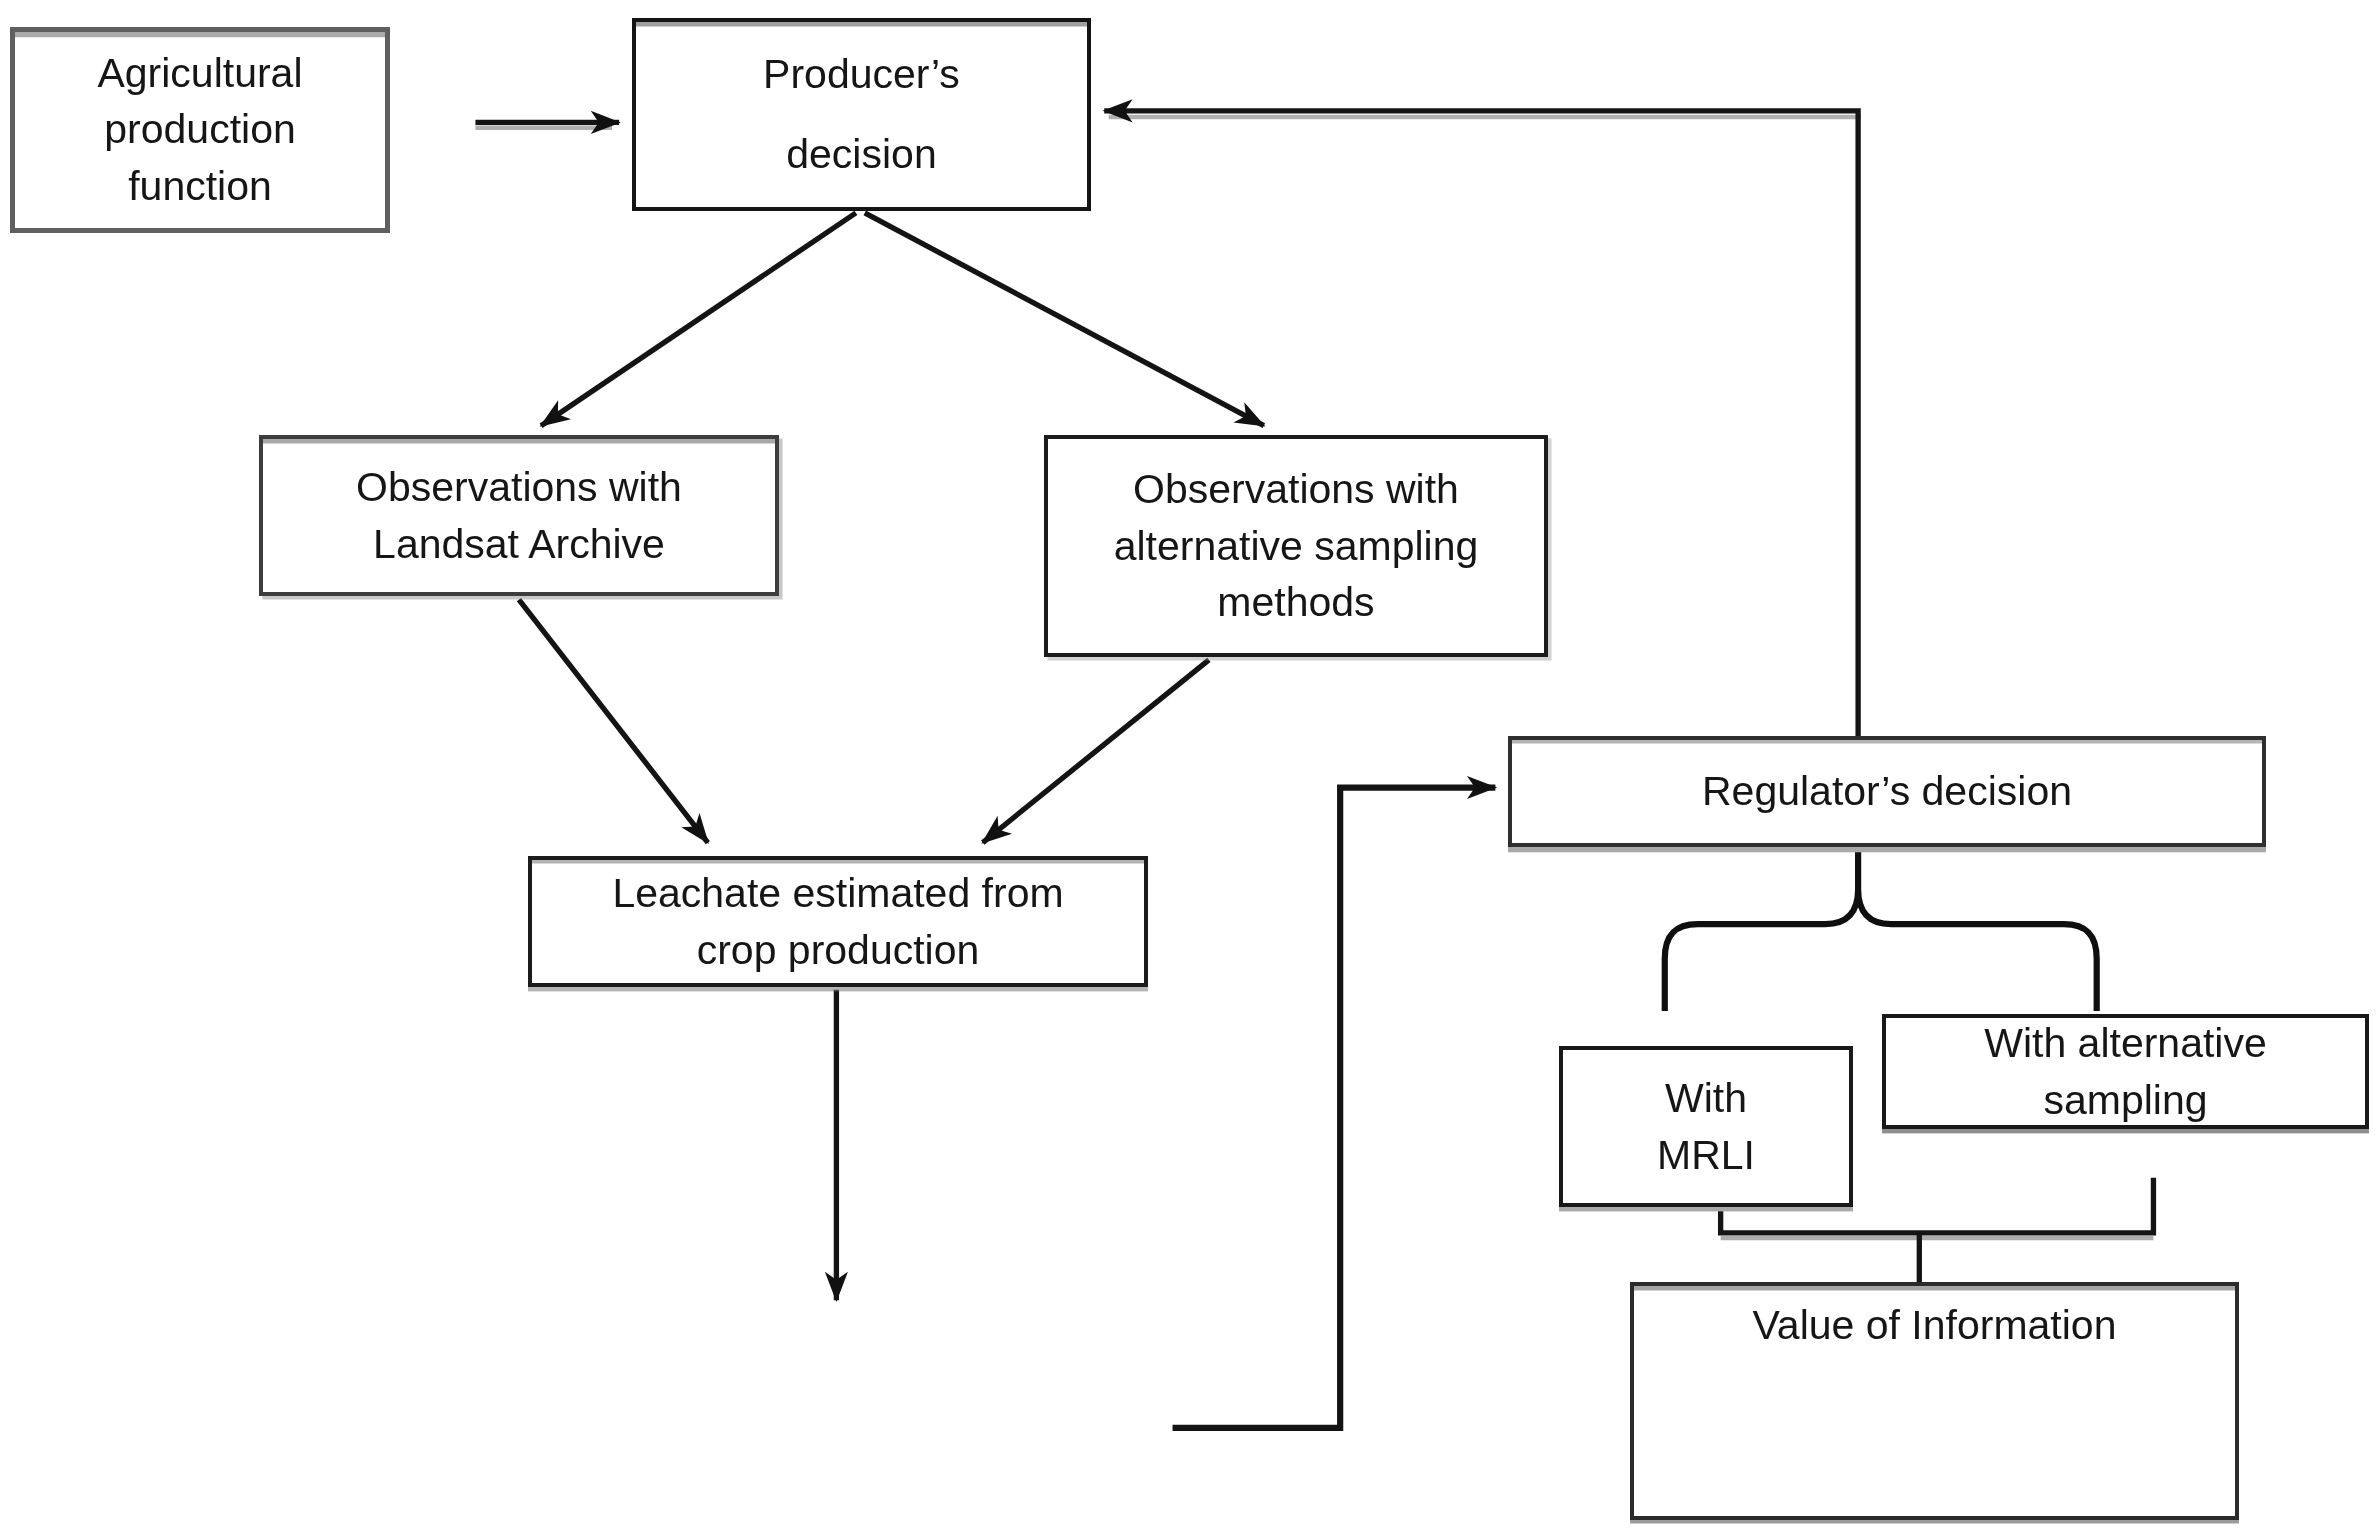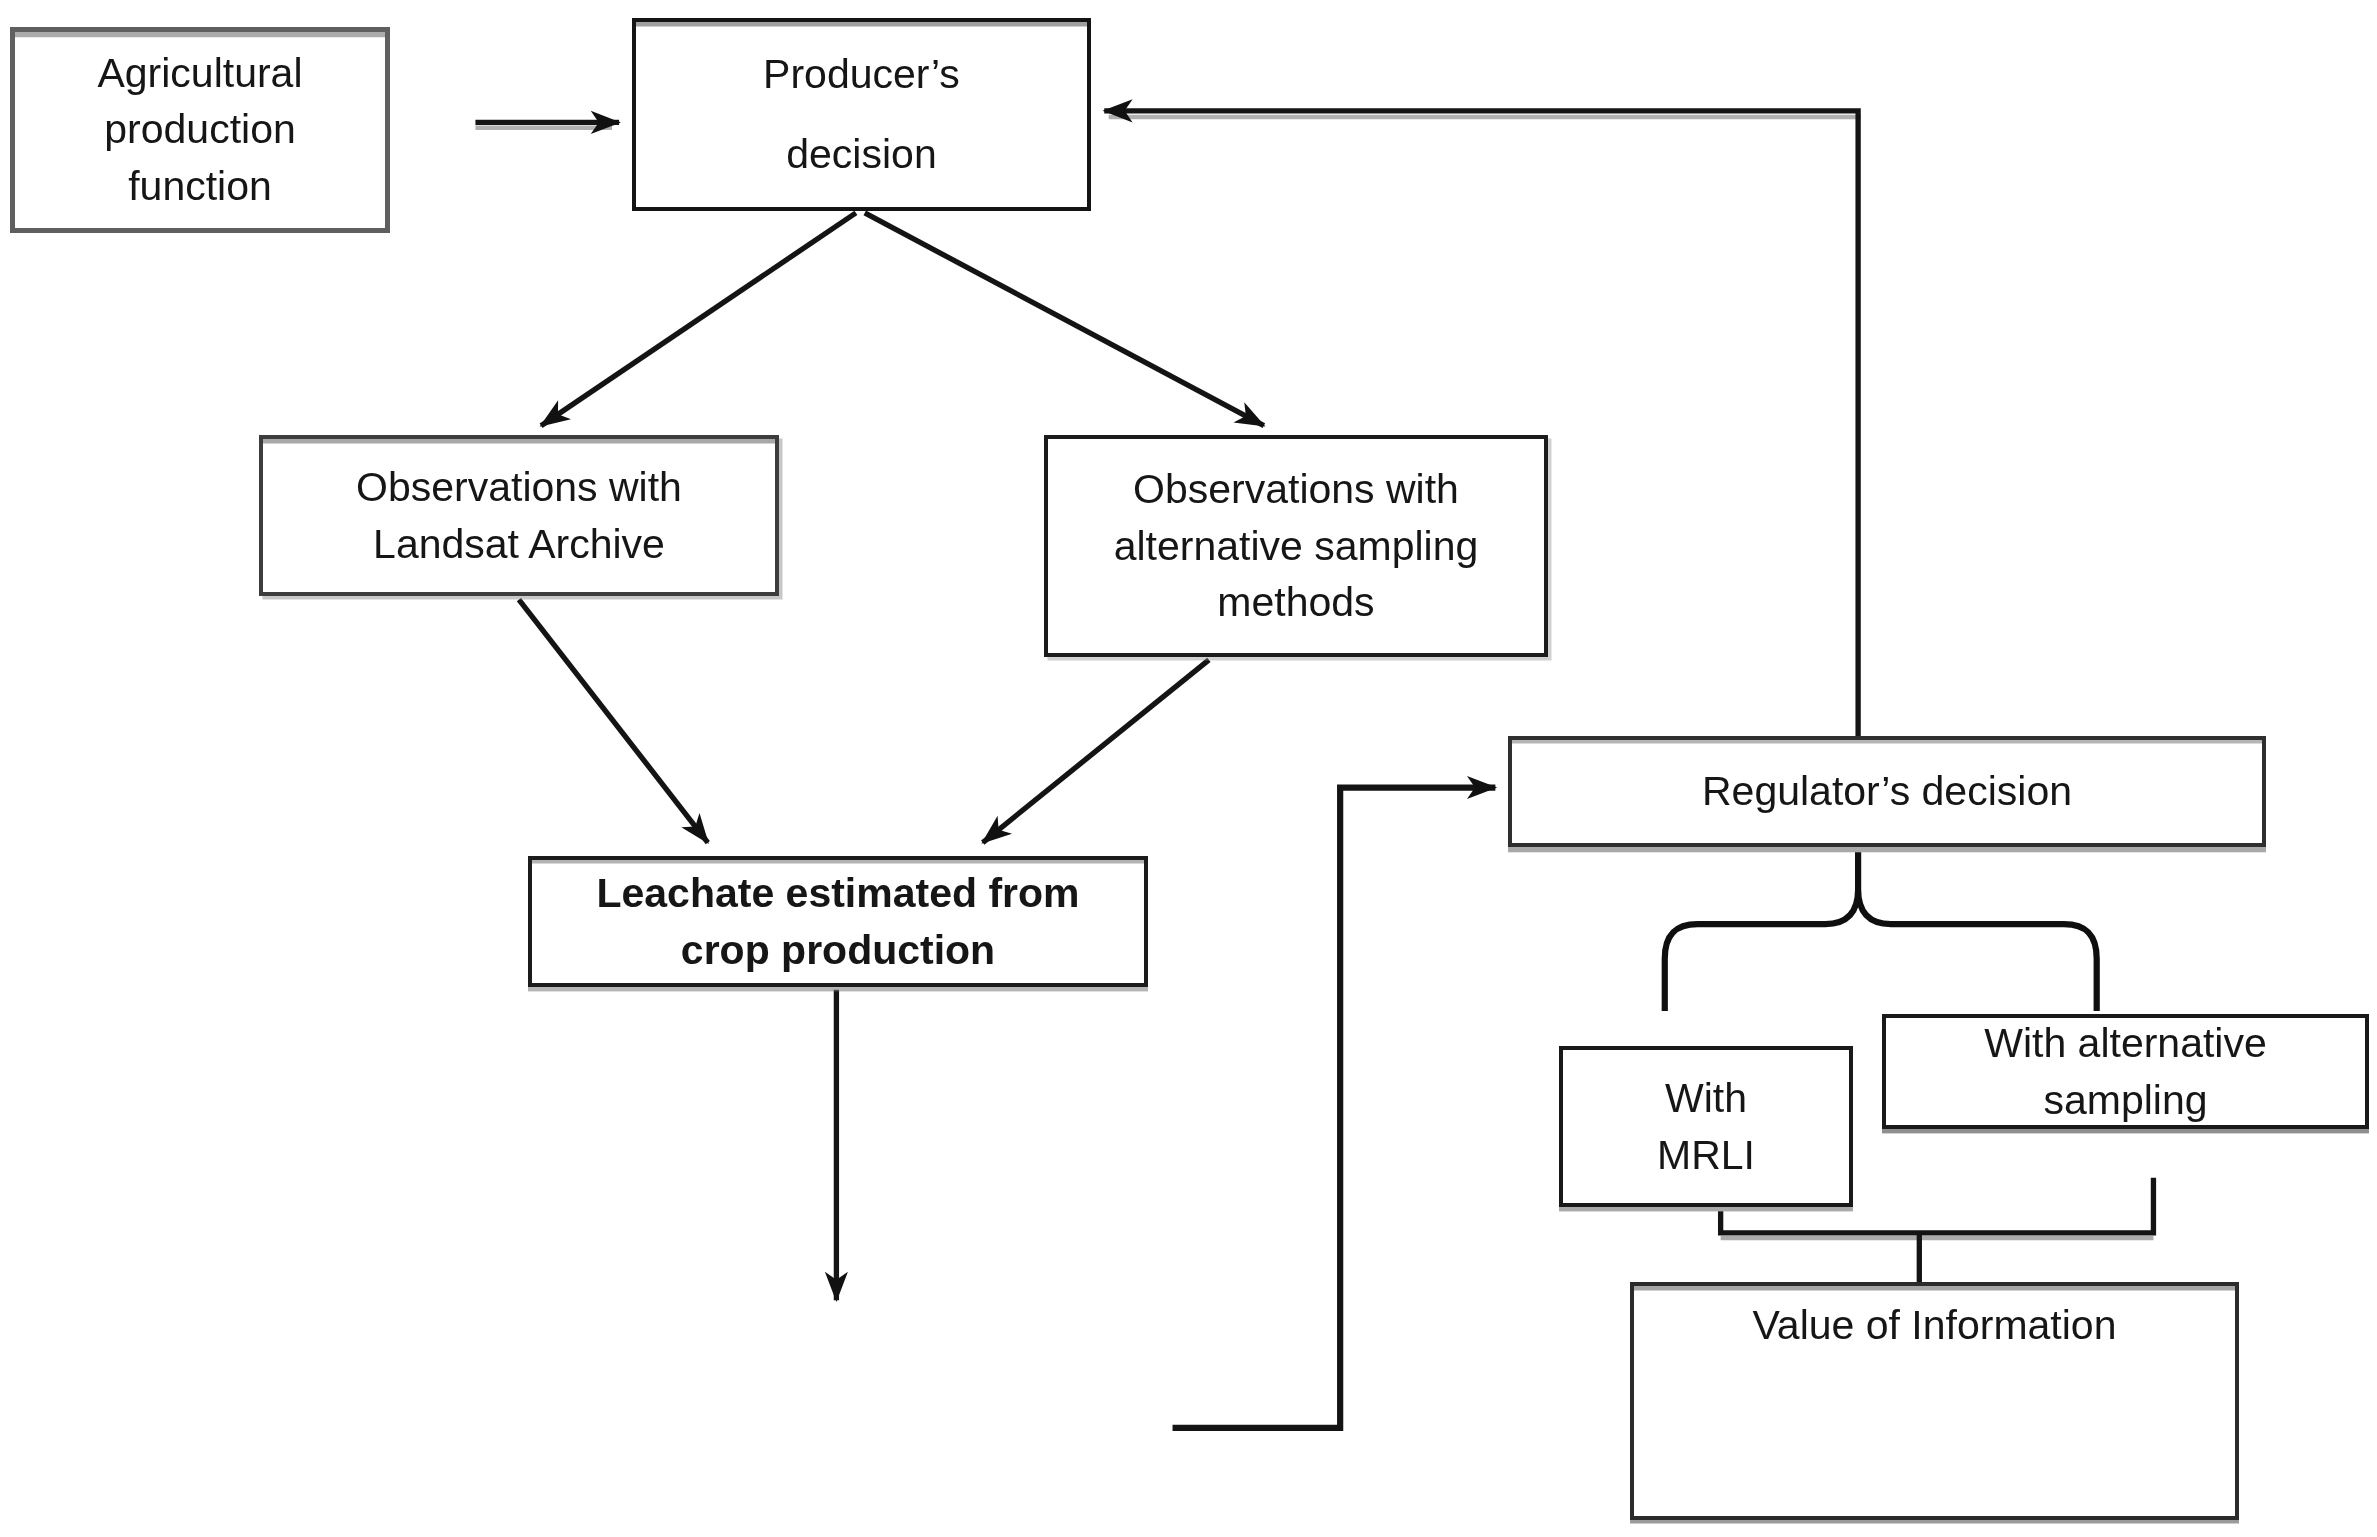--- a/index.html
+++ b/index.html
@@ -29,21 +29,21 @@
     font-size: 41px;
     line-height: 1.38;
     white-space: pre-line;
     z-index: 2;
   }
   
   .n-agri       { left: 10px;   top: 11.5px;   width: 380px; height: 206px; border: 5.3px solid #5f5f5f; box-shadow: inset 0 5.3px 0 #ababab; margin-top: 15px; }
   .n-producer   { left: 632px;  top: 18px;   width: 459px; height: 193px; border-color: #141414; line-height: 1.95; box-shadow: inset 0 4.4px 0 #9f9f9f; }
   .n-landsat    { left: 259px;  top: 435px;  width: 520px; height: 161px; border-color: #3d3d3d; box-shadow: inset 0 4.4px 0 #a8a8a8, 3.5px 3.5px 0 rgba(130,130,130,.45); }
   .n-altobs     { left: 1044px; top: 435px;  width: 504px; height: 222px; border-color: #1c1c1c; box-shadow: 3.5px 3.5px 0 rgba(140,140,140,.4); }
-  .n-leachate   { left: 528px;  top: 856px;  width: 620px; height: 131px; border-color: #1c1c1c; box-shadow: 0 4.4px 0 rgba(120,120,120,.55), inset 0 3.5px 0 #b3b3b3; font-weight: bold; }
+  .n-leachate   { left: 528px;  top: 856px;  width: 620px; height: 131px; border-color: #1c1c1c; box-shadow: 0 4.4px 0 rgba(120,120,120,.55), inset 0 3.5px 0 #b3b3b3; }
   .n-cond       { left: 506px;  top: 1311px; width: 667px; height: 210px; border: 5.3px solid #141414; box-shadow: inset 0 4.4px 0 #9e9e9e, 4.4px 0 0 rgba(120,120,120,.45); }
   .n-regulator  { left: 1508px; top: 736px;  width: 758px; height: 111px; border-color: #2f2f2f; box-shadow: 0 5.3px 0 #a9a9a9, inset 0 3.5px 0 #b5b5b5; }
   .n-mrli       { left: 1559px; top: 1014px; width: 294px; height: 161px; border-color: #191919; box-shadow: 0 4.4px 0 #a9a9a9; margin-top: 32px; }
   .n-altsamp    { left: 1882px; top: 1014px; width: 487px; height: 115px; border-color: #191919; box-shadow: 0 4.4px 0 #8f8f8f; }
   .n-voi        { left: 1630px; top: 1282px; width: 609px; height: 238px; border-color: #2b2b2b; box-shadow: 0 3.5px 0 #9b9b9b, inset 0 4.4px 0 #a5a5a5;
                   align-items: flex-start; padding-top: 11px; }
 </style>
 </head>
 <body>
 

